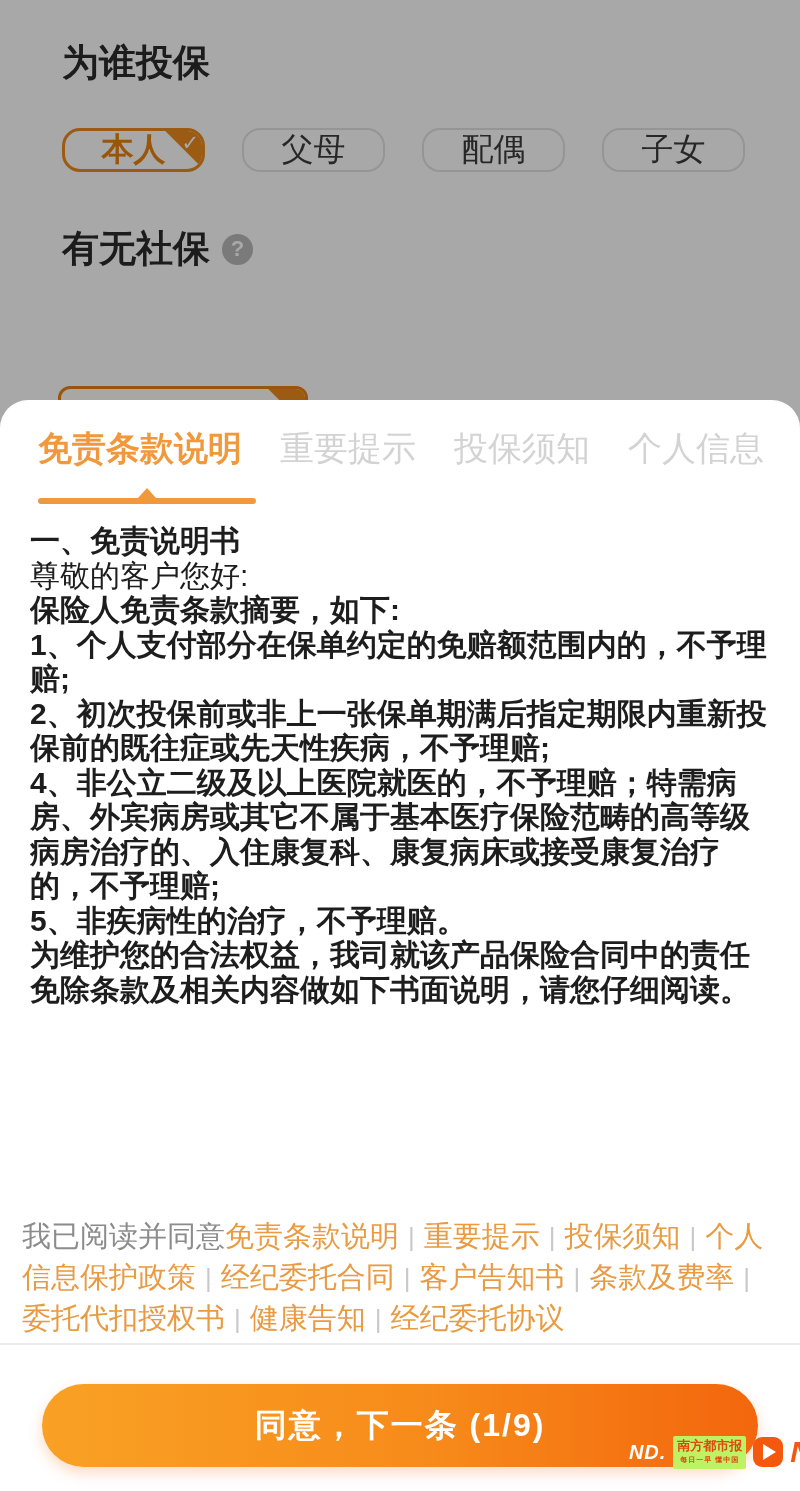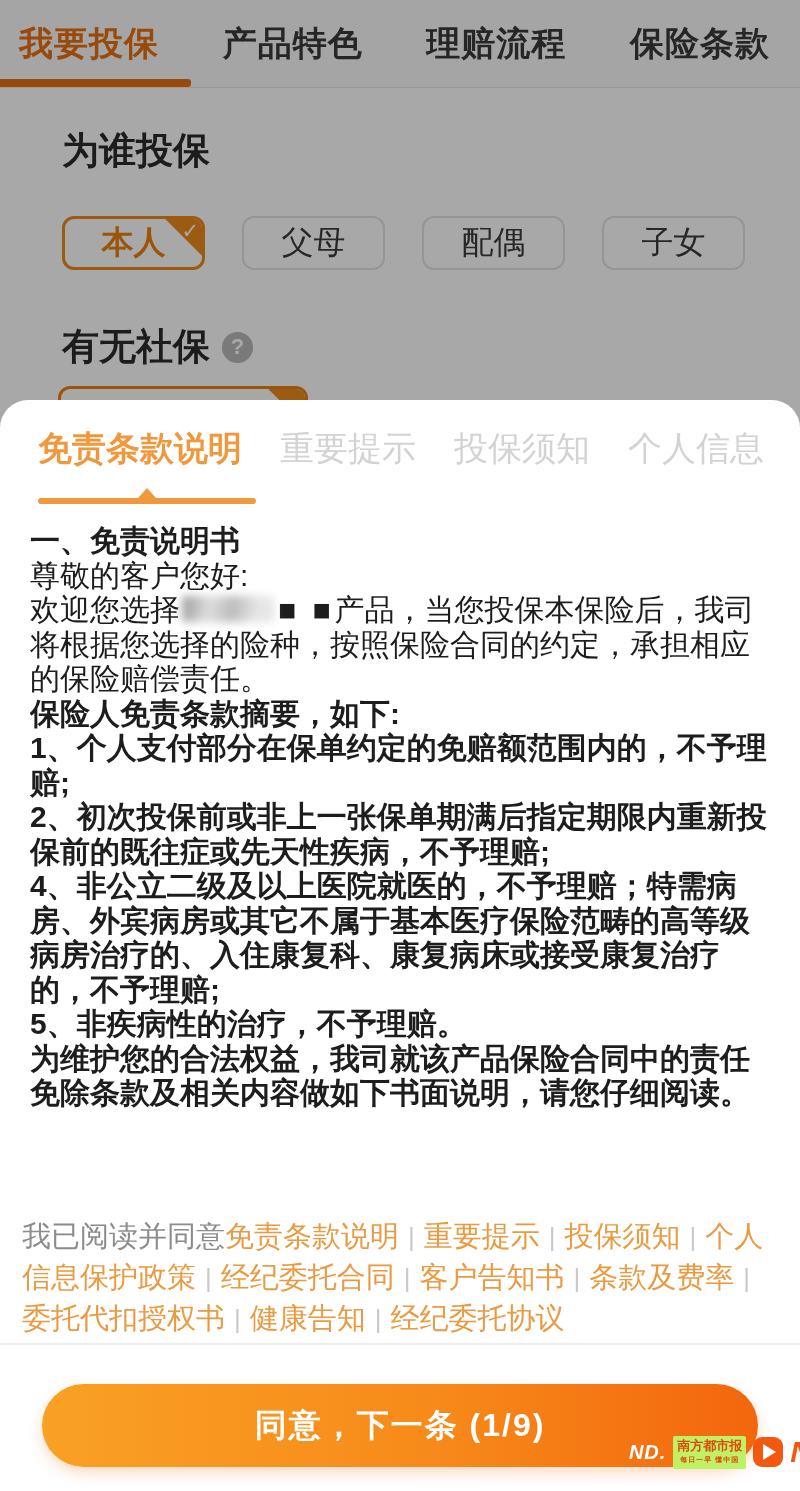--- a/index.html
+++ b/index.html
@@ -15,22 +15,22 @@
   .nav-tab.active{color:#e96f10;}
   .nav-tab.active::after{content:"";position:absolute;left:-19px;right:-32px;bottom:0;height:8px;
            background:#e96f10;border-radius:0 3px 3px 0;}
 
   .section-title{margin:38px 0 0 62px;font-size:37px;font-weight:bold;color:#2b2b2b;
            display:flex;align-items:center;gap:12px;}
   .help-circle{width:31px;height:31px;border-radius:50%;background:#b9b9b9;color:#fff;
            font-size:22px;font-weight:bold;display:flex;align-items:center;justify-content:center;}
 
   .opt-row{display:flex;gap:37px;margin:40px 0 0 62px;}
-  .opt-btn{position:relative;width:143px;height:54px;background:#fff;border:2px solid #e2e2e2;
-           border-radius:12px;display:flex;align-items:center;justify-content:center;
+  .opt-btn{position:relative;width:143px;height:44px;background:#fff;border:2px solid #e2e2e2;
+           border-radius:18px;display:flex;align-items:center;justify-content:center;
            font-size:32px;color:#3c3c3c;overflow:hidden;box-sizing:border-box;}
   .opt-btn.selected{border:3px solid #ec8b1c;color:#e9820d;font-weight:600;}
   .corner-badge{position:absolute;top:-1px;right:-1px;width:44px;height:44px;background:#ec8b1c;
            clip-path:polygon(12% 0,100% 0,100% 88%);}
   .corner-check{position:absolute;top:0px;right:3px;color:#fff;font-size:21px;font-weight:bold;}
 
   .partial-btn{position:absolute;left:58px;top:386px;width:250px;height:44px;background:#fffdf8;
            border:3px solid #e98219;border-radius:12px;overflow:hidden;box-sizing:border-box;}
 
   
@@ -79,26 +79,20 @@
   .wm-play::after{content:"";position:absolute;left:10px;top:7px;border-top:8px solid transparent;
           border-bottom:8px solid transparent;border-left:13px solid #fff;}
   .wm-partial{color:#f4570e;font-size:30px;font-weight:bold;font-style:italic;margin-right:-14px;}
 </style>
 </head>
 <body>
 
 <div class="screen">
 
   <div class="backdrop">
-    <div class="nav">
-        <div class="nav-tab active">我要投保</div>
-        <div class="nav-tab">产品特色</div>
-        <div class="nav-tab">理赔流程</div>
-        <div class="nav-tab">保险条款</div>
-      </div>
 
     <div class="section-title">
       <span>为谁投保</span>
     </div>
 
     <div class="opt-row">
         <div class="opt-btn selected">本人<span class="corner-badge"></span><span class="corner-check">✓</span></div>
         <div class="opt-btn">父母</div>
         <div class="opt-btn">配偶</div>
         <div class="opt-btn">子女</div>
@@ -121,21 +115,20 @@
         <div class="modal-tab active">免责条款说明</div>
         <div class="modal-tab">重要提示</div>
         <div class="modal-tab">投保须知</div>
         <div class="modal-tab">个人信息</div>
       </div>
     <div class="tab-underline"></div>
 
     <div class="modal-content">
       <p class="bold">一、免责说明书</p>
       <p>尊敬的客户您好:</p>
-      <p><span>欢迎您选择</span><span class="smudge"></span><span class="black-sq">■ ■</span><span>产品，当您投保本保险后，我司将根据您选择的险种，按照保险合同的约定，承担相应的保险赔偿责任。</span></p>
       <p class="bold">保险人免责条款摘要，如下:</p>
       <p class="bold">1、个人支付部分在保单约定的免赔额范围内的，不予理赔;</p>
       <p class="bold">2、初次投保前或非上一张保单期满后指定期限内重新投保前的既往症或先天性疾病，不予理赔;</p>
       <p class="bold">4、非公立二级及以上医院就医的，不予理赔；特需病房、外宾病房或其它不属于基本医疗保险范畴的高等级病房治疗的、入住康复科、康复病床或接受康复治疗的，不予理赔;</p>
       <p class="bold">5、非疾病性的治疗，不予理赔。</p>
       <p class="bold">为维护您的合法权益，我司就该产品保险合同中的责任免除条款及相关内容做如下书面说明，请您仔细阅读。</p>
     </div>
 
     <div class="agreement">
       <span>我已阅读并同意</span><span id="agreement-links"><a href="#">免责条款说明</a><span class="sep">|</span><a href="#">重要提示</a><span class="sep">|</span><a href="#">投保须知</a><span class="sep">|</span><a href="#">个人信息保护政策</a><span class="sep">|</span><a href="#">经纪委托合同</a><span class="sep">|</span><a href="#">客户告知书</a><span class="sep">|</span><a href="#">条款及费率</a><span class="sep">|</span><a href="#">委托代扣授权书</a><span class="sep">|</span><a href="#">健康告知</a><span class="sep">|</span><a href="#">经纪委托协议</a></span>

